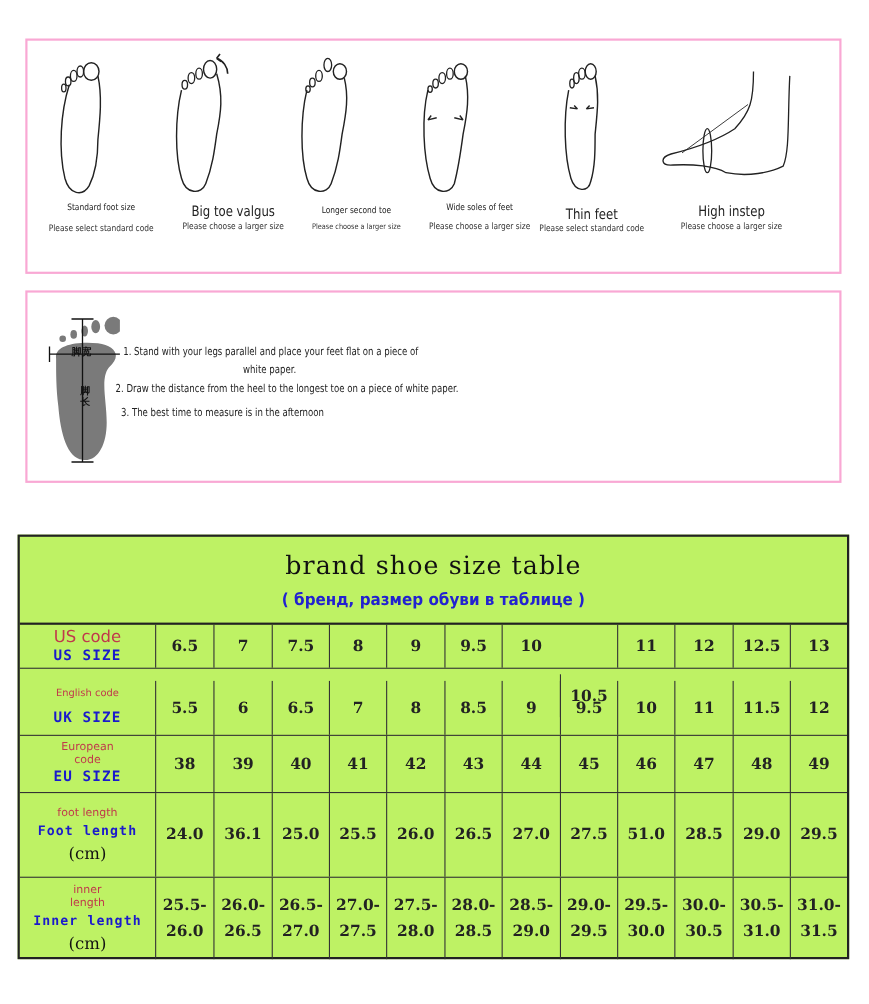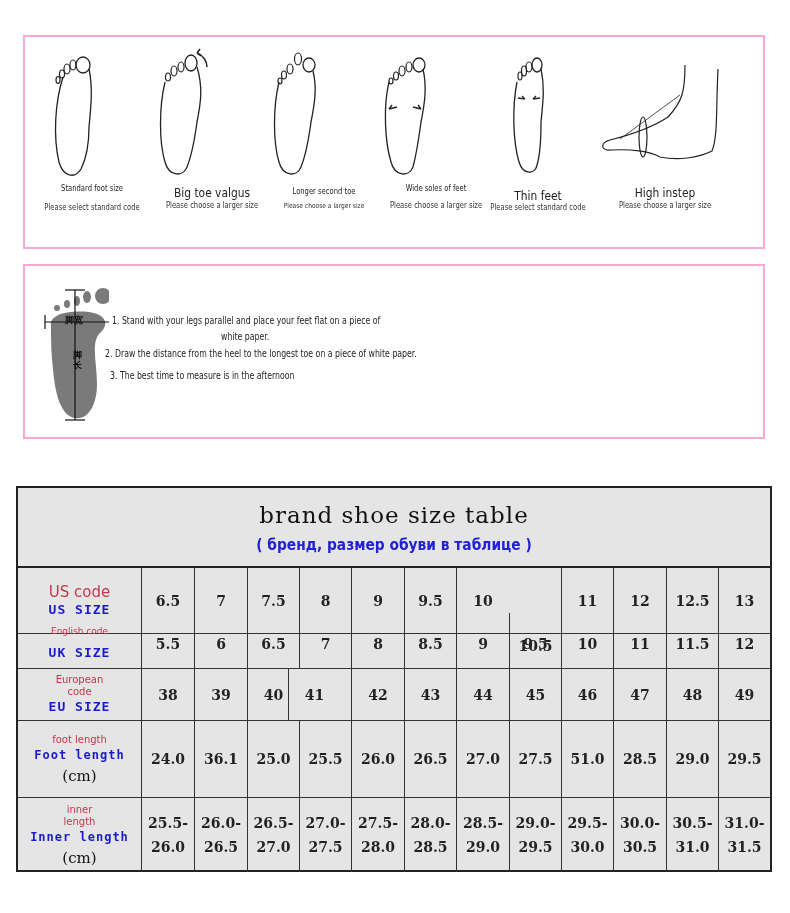--- a/index.html
+++ b/index.html
@@ -13,21 +13,21 @@
   .foot-type { position: absolute; top: 0; width: 118px; height: 212px; }
   .foot-type svg { position: absolute; left: 0; top: 10px; }
   .ft-title { position: absolute; left: 0; width: 100%; text-align: center; color: #222; font-family: "DejaVu Sans", sans-serif; }
   .ft-title.small { font-size: 8px; top: 147px; transform: scaleX(0.85); }
   .ft-title.big { font-size: 13px; top: 148px; transform: scaleX(0.82); }
   .ft-desc { position: absolute; left: 0; width: 100%; text-align: center; font-size: 8px; line-height: 12px; color: #333; font-family: "DejaVu Sans", sans-serif; transform: scaleX(0.85); }
 
   .instr { position: absolute; font-family: "DejaVu Sans", sans-serif; font-size: 10px; color: #222; transform-origin: left center; transform: scaleX(0.78); white-space: nowrap; }
 
   
-  #size-table { position: absolute; left: 16px; top: 486px; width: 756px; height: 386px; background: #e5e5e5; border: 2px solid #222; }
+  #size-table { position: absolute; left: 16px; top: 486px; width: 756px; height: 386px; background: #bef264; border: 2px solid #222; }
   .tbl-head { position: absolute; left: 0; top: 0; width: 100%; height: 80px; border-bottom: 2px solid #222; text-align: center; }
   .tbl-title { position: absolute; left: 0; top: 14px; width: 100%; font-family: "DejaVu Serif", serif; font-size: 23px; color: #111; letter-spacing: 1px; }
   .tbl-sub { position: absolute; left: 0; top: 48px; width: 100%; font-family: "DejaVu Sans", sans-serif; font-size: 15px; color: #2222d0; font-weight: bold; transform: scaleX(0.92); }
 
   .row { position: absolute; left: 0; width: 100%; border-bottom: 1px solid #333; }
   .row:last-child { border-bottom: none; }
   .cell { position: absolute; top: 0; height: 100%; border-left: 1px solid #333; display: flex; align-items: center; justify-content: center; text-align: center; font-family: "DejaVu Serif", serif; font-size: 14px; font-weight: bold; color: #222; line-height: 24px; }
   .label-cell { position: absolute; left: 0; top: 0; width: 123px; height: 100%; display: flex; flex-direction: column; align-items: center; justify-content: center; text-align: center; }
   .lbl-red { color: #c0394b; font-family: "DejaVu Sans", sans-serif; }
   .lbl-blue { color: #1a1acc; font-family: "DejaVu Sans Mono", monospace; font-weight: bold; letter-spacing: 1px; }
@@ -134,21 +134,21 @@
   <div class="instr" style="left:80px; top:82px">2. Draw the distance from the heel to the longest toe on a piece of white paper.</div>
   <div class="instr" style="left:85px; top:104px">3. The best time to measure is in the afternoon</div>
 </div>
 
 <div id="size-table">
   <div class="tbl-head">
     <div class="tbl-title">brand shoe size table</div>
     <div class="tbl-sub">( бренд,  размер обуви в таблице )</div>
   </div>
   <div id="rows">
-      <div class="row" style="top: 80px; height: 66px;">
+      <div class="row" style="top: 80px; height: 40px;">
         <div class="label-cell">
           <div class="lbl-red" style="font-size:15px;line-height:17px;">US code</div>
           <div class="lbl-blue" style="font-size:13px;line-height:16px;margin-top:1px">US SIZE</div>
         </div>
         <div class="cell" style="left: 123px; width: 53px;">6.5</div>
         <div class="cell" style="left: 176px; width: 53px;">7</div>
         <div class="cell" style="left: 229px; width: 52px;">7.5</div>
         <div class="cell" style="left: 281px; width: 52px;">8</div>
         <div class="cell" style="left: 333px; width: 53px;">9</div>
         <div class="cell" style="left: 386px; width: 52px;">9.5</div>
@@ -178,21 +178,21 @@
         <div class="cell" style="left: 700px; width: 52px;">12</div>
       </div>
       <div class="row" style="top: 181px; height: 52px;">
         <div class="label-cell">
           <div class="lbl-red" style="font-size:10px;line-height:12px;max-width:60px;">European code</div>
           <div class="lbl-blue" style="font-size:13px;line-height:16px;margin-top:1px">EU SIZE</div>
         </div>
         <div class="cell" style="left: 123px; width: 53px;">38</div>
         <div class="cell" style="left: 176px; width: 53px;">39</div>
         <div class="cell" style="left: 229px; width: 52px;">40</div>
-        <div class="cell" style="left: 270px; width: 52px;">41</div>
+        <div class="cell" style="left: 281px; width: 52px;">41</div>
         <div class="cell" style="left: 333px; width: 53px;">42</div>
         <div class="cell" style="left: 386px; width: 52px;">43</div>
         <div class="cell" style="left: 438px; width: 53px;">44</div>
         <div class="cell" style="left: 491px; width: 52px;">45</div>
         <div class="cell" style="left: 543px; width: 52px;">46</div>
         <div class="cell" style="left: 595px; width: 53px;">47</div>
         <div class="cell" style="left: 648px; width: 52px;">48</div>
         <div class="cell" style="left: 700px; width: 52px;">49</div>
       </div>
       <div class="row" style="top: 233px; height: 77px;">

